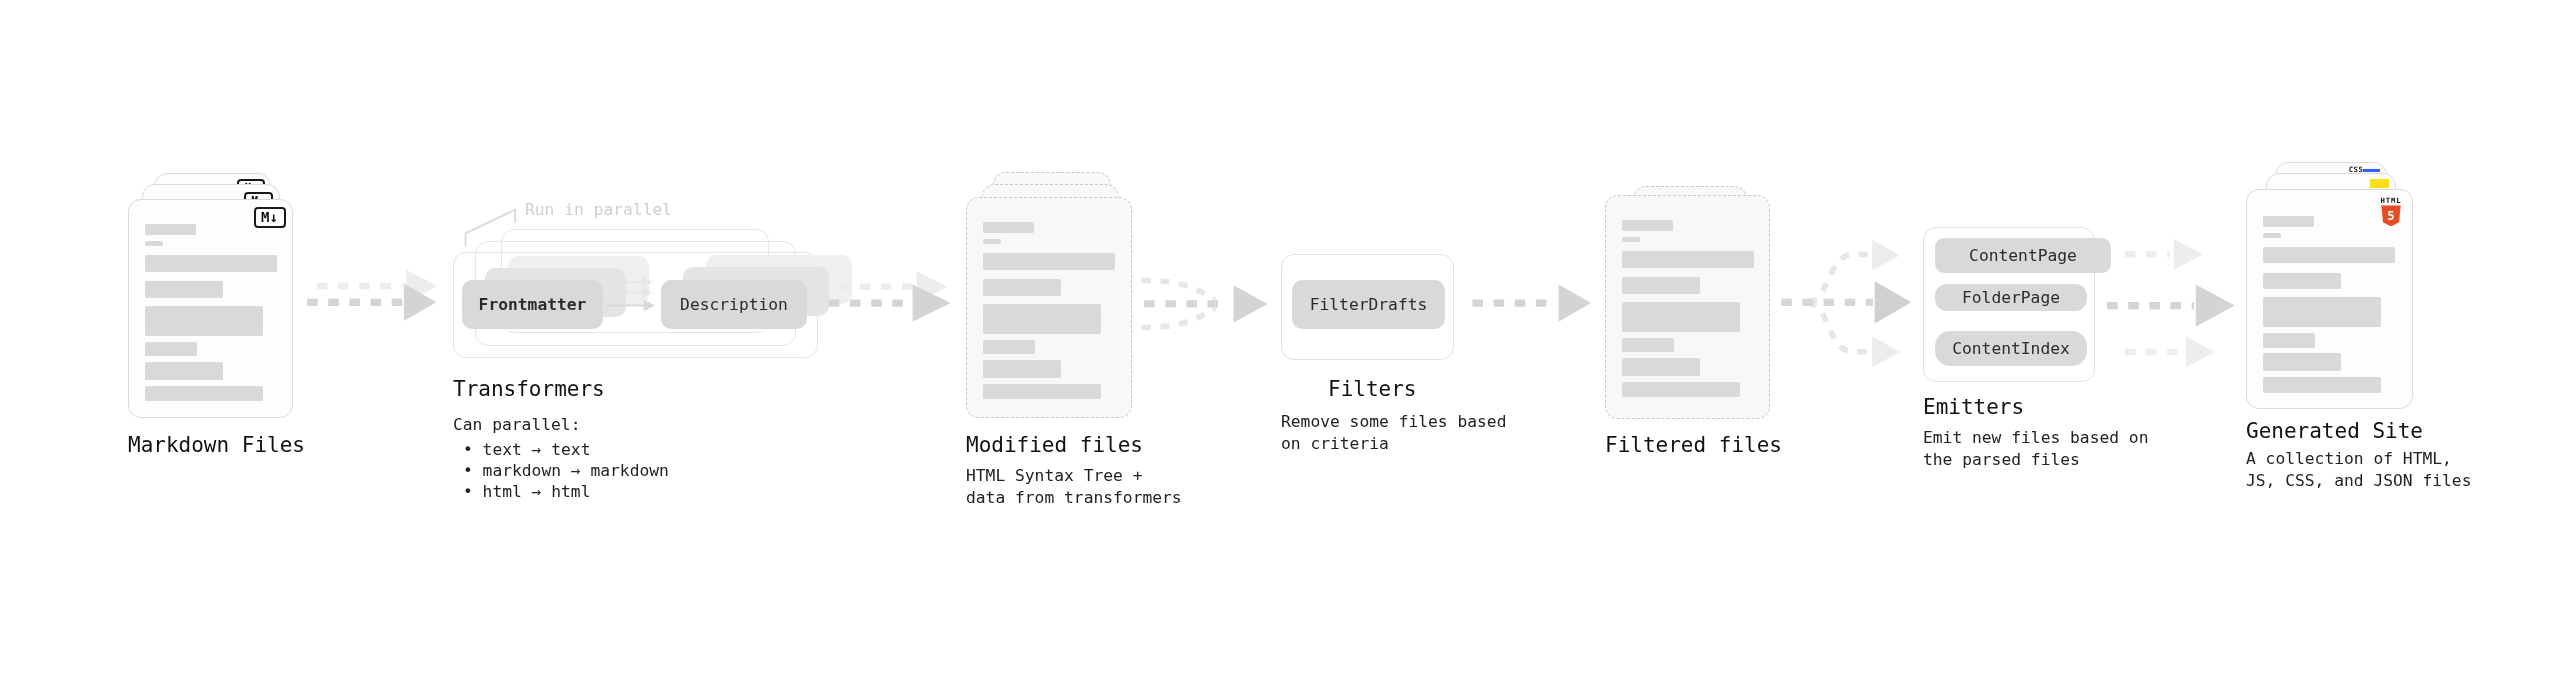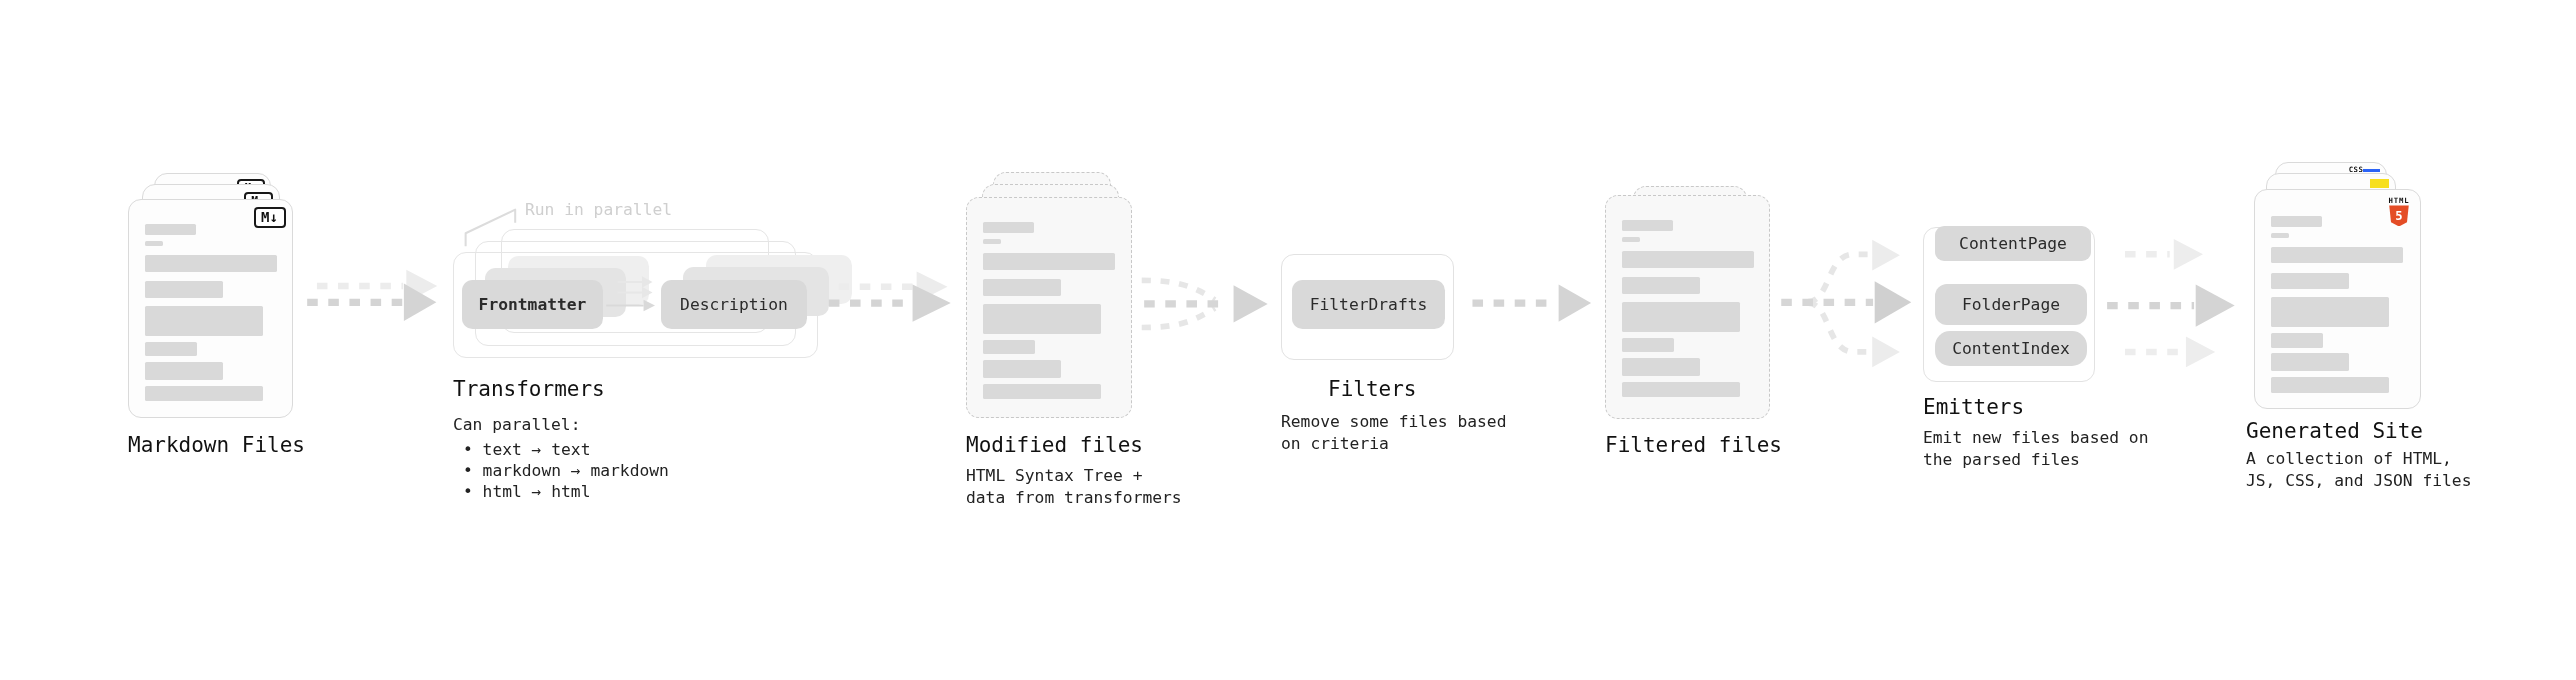--- a/index.html
+++ b/index.html
@@ -140,39 +140,39 @@
           <i class="bar b6"></i>
           <i class="bar b7"></i>
           <i class="bar b8"></i>
       </div>
     </div>
     <div class="stage-label" style="left:1605px;top:433px;">Filtered files</div>
   </div>
 
   <div>
     <div class="panel-box z2" style="left:1923px;top:227px;width:172px;height:155px;"></div>
-    <div class="chip z3" style="left:1935px;top:226px;width:156px;height:35px;border-radius:9px;">ContentPage</div>
-    <div class="chip z3" style="left:1935px;top:284px;width:152px;height:41px;border-radius:12px;">FolderPage</div>
+    <div class="chip z3" style="left:1935px;top:238px;width:176px;height:35px;border-radius:9px;">ContentPage</div>
+    <div class="chip z3" style="left:1935px;top:284px;width:152px;height:27px;border-radius:12px;">FolderPage</div>
     <div class="chip z3" style="left:1935px;top:331px;width:152px;height:35px;border-radius:15px;">ContentIndex</div>
     <div class="stage-label" style="left:1923px;top:395px;">Emitters</div>
     <div class="sub-text" style="left:1923px;top:427px;">Emit new files based on
 the parsed files</div>
   </div>
 
   <div>
     <div class="doc-card doc-back z1" style="left:2275px;top:162px;width:112px;height:49px;">
       <div class="css-badge" style="right:6.5px;top:3.3px;">
         <span class="txt">CSS</span>
         <span class="bar-u" style="background:#2b63f6;"></span>
       </div>
     </div>
     <div class="doc-card doc-back z2" style="left:2266px;top:173px;width:130px;height:49px;">
       <div class="js-badge" style="right:6.5px;top:4.9px;background:#f7df1e;"></div>
     </div>
-    <div class="doc-card z3" style="left:2246px;top:189px;width:167px;height:220px;margin-left:8px;">
+    <div class="doc-card z3" style="left:2246px;top:189px;width:167px;height:220px;">
       <div class="html5-badge" style="right:6.5px;top:6.5px;">
         <span class="cap">HTML</span>
         <span class="shield" style="background:#e44d26;">
             <span>5</span>
           </span>
       </div>
       <div class="bars" style="top:26px;">
         <i class="bar b1"></i>
           <i class="bar b2"></i>
           <i class="bar b3"></i>

